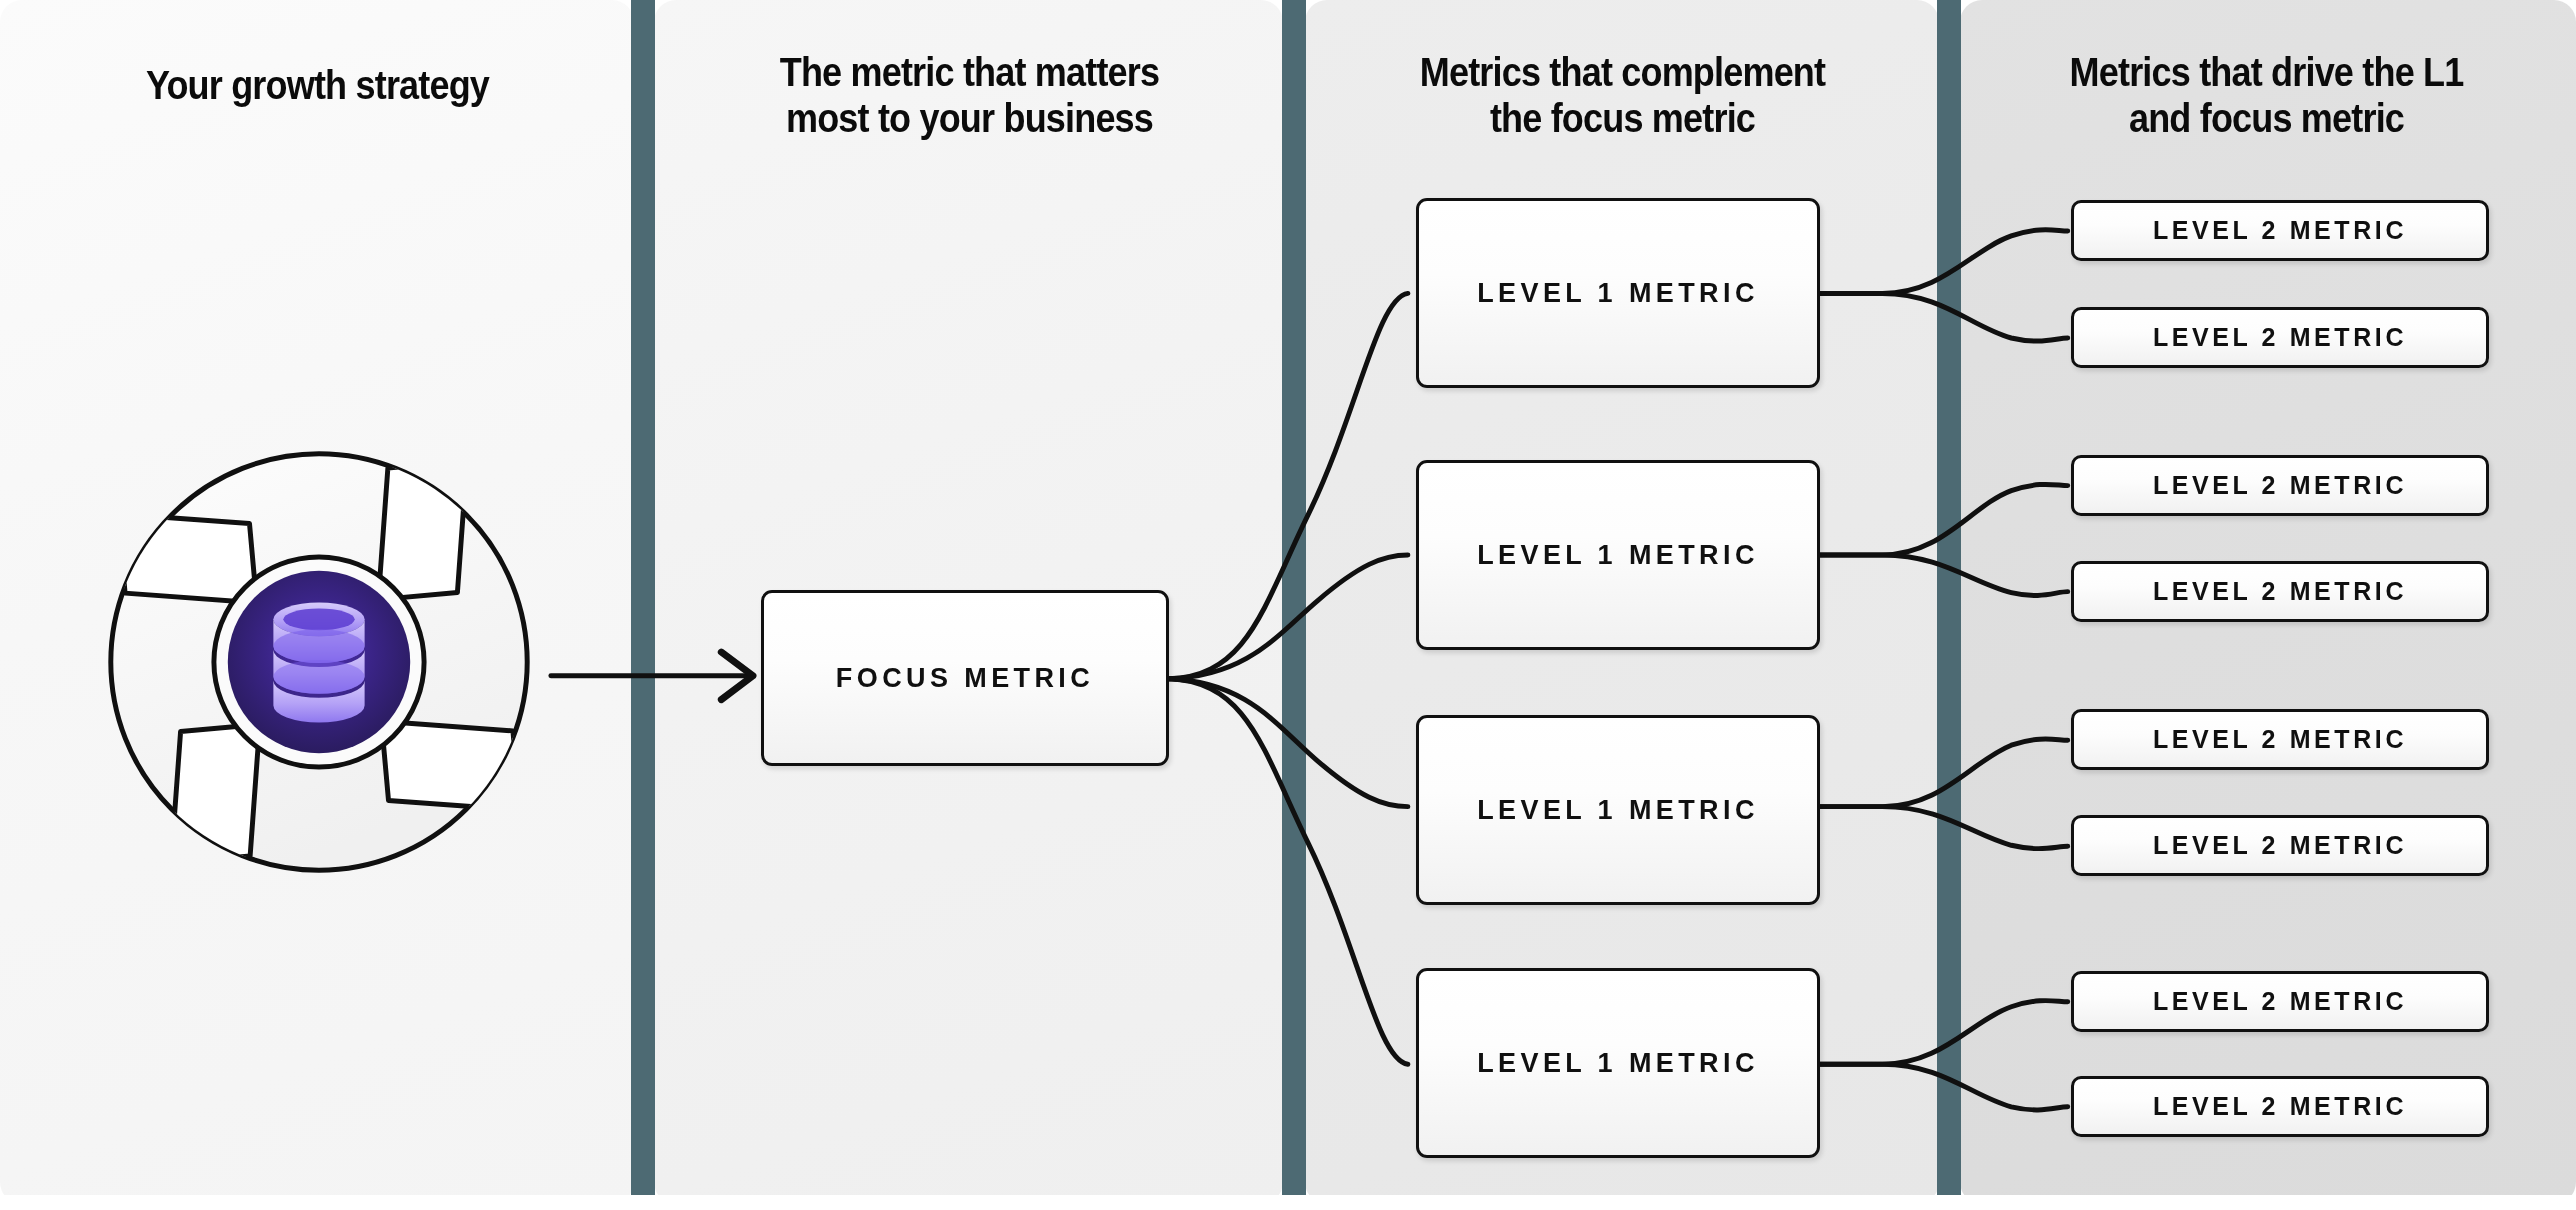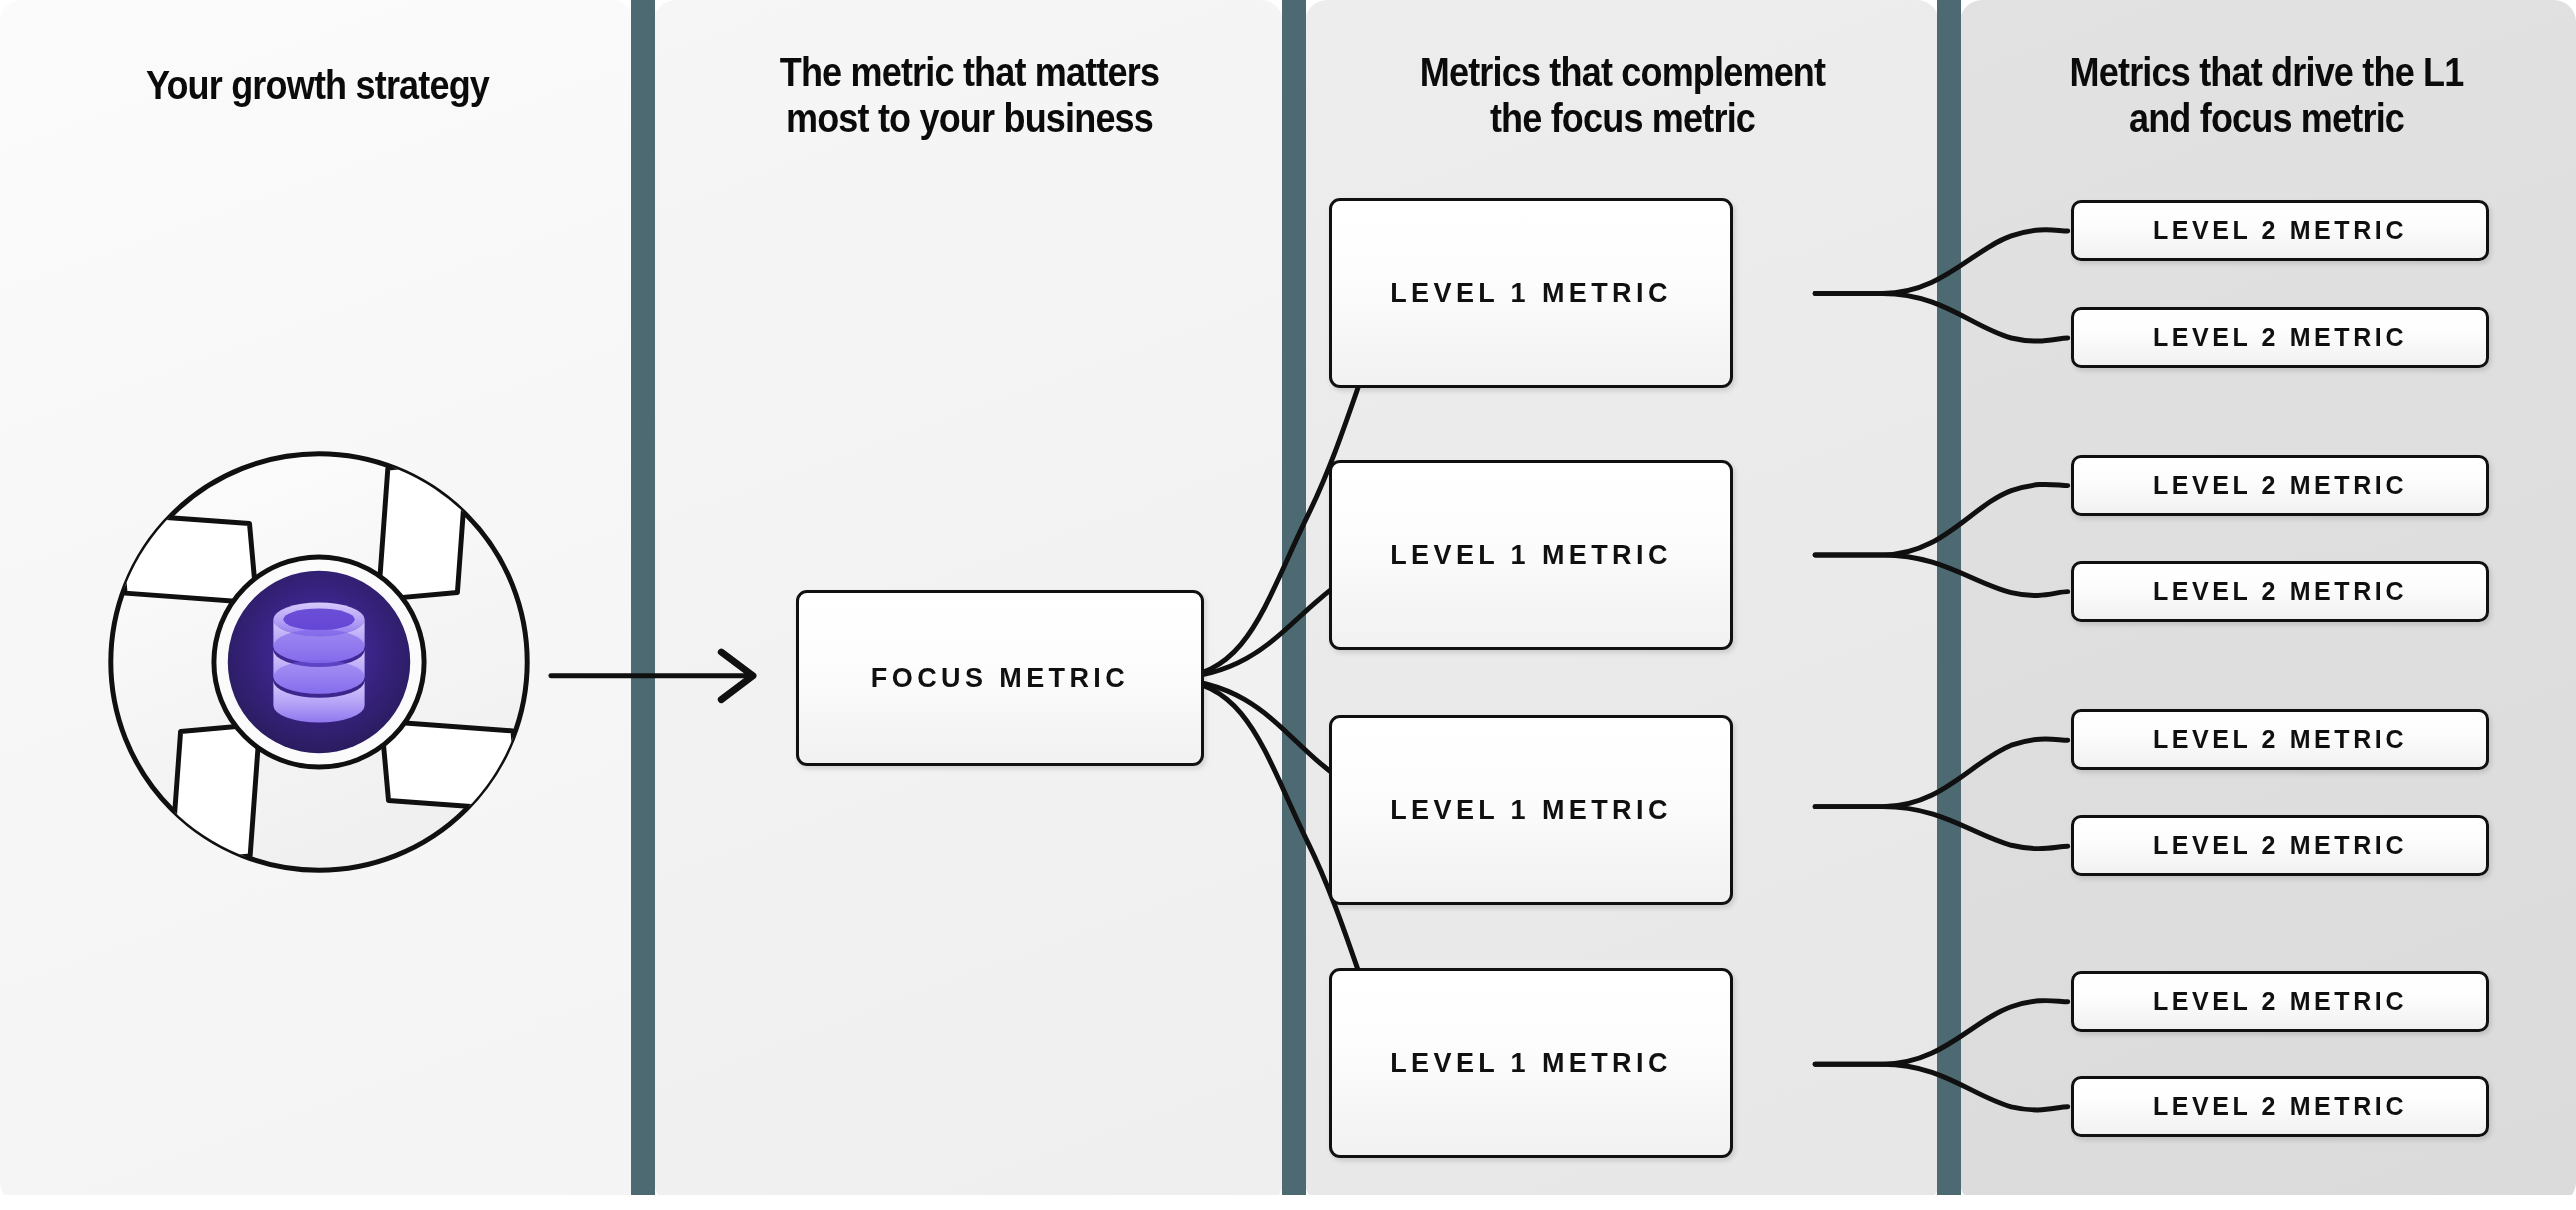--- a/index.html
+++ b/index.html
@@ -114,28 +114,28 @@
   .node-label {
     color: #101010;
     font-weight: 700;
     font-size: 27px;
     letter-spacing: 4.4px;
     text-transform: uppercase;
     white-space: nowrap;
   }
 
   .node-focus {
-    left: 796px;
+    left: 761px;
     top: 590px;
     width: 408px;
     height: 176px;
     text-align: center;
   }
   .node-l1 {
-    left: 1329px;
+    left: 1416px;
     width: 404px;
     height: 190px;
   }
   .node-l1-0 { top: 198px; }
   .node-l1-1 { top: 460px; }
   .node-l1-2 { top: 715px; }
   .node-l1-3 { top: 968px; }
 
   .node-l2 {
     left: 2071px;

